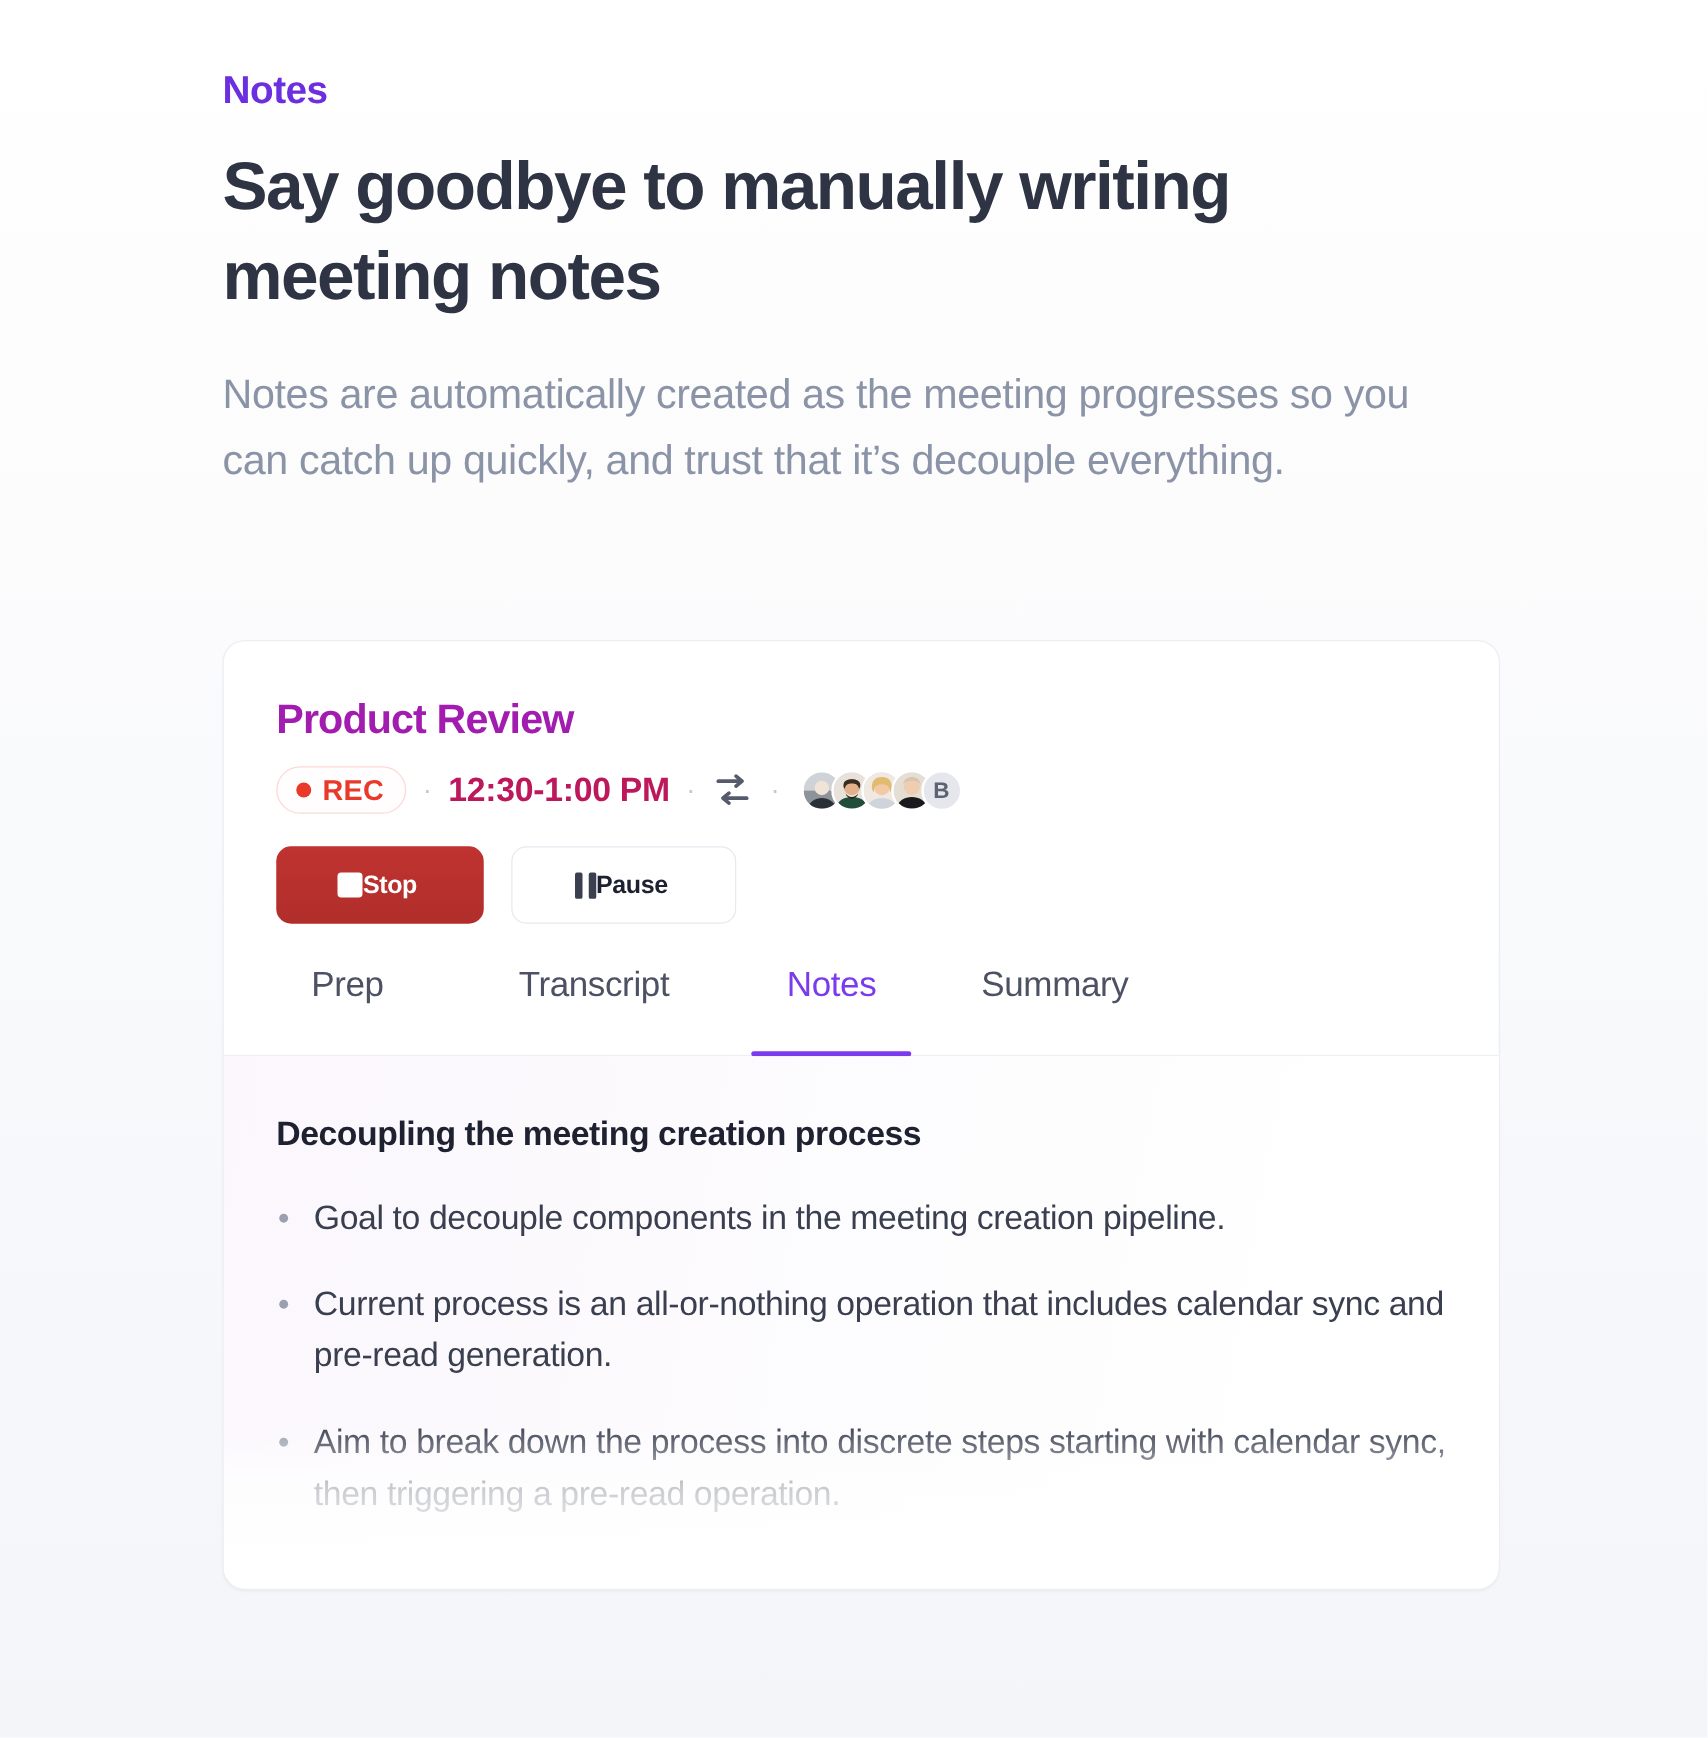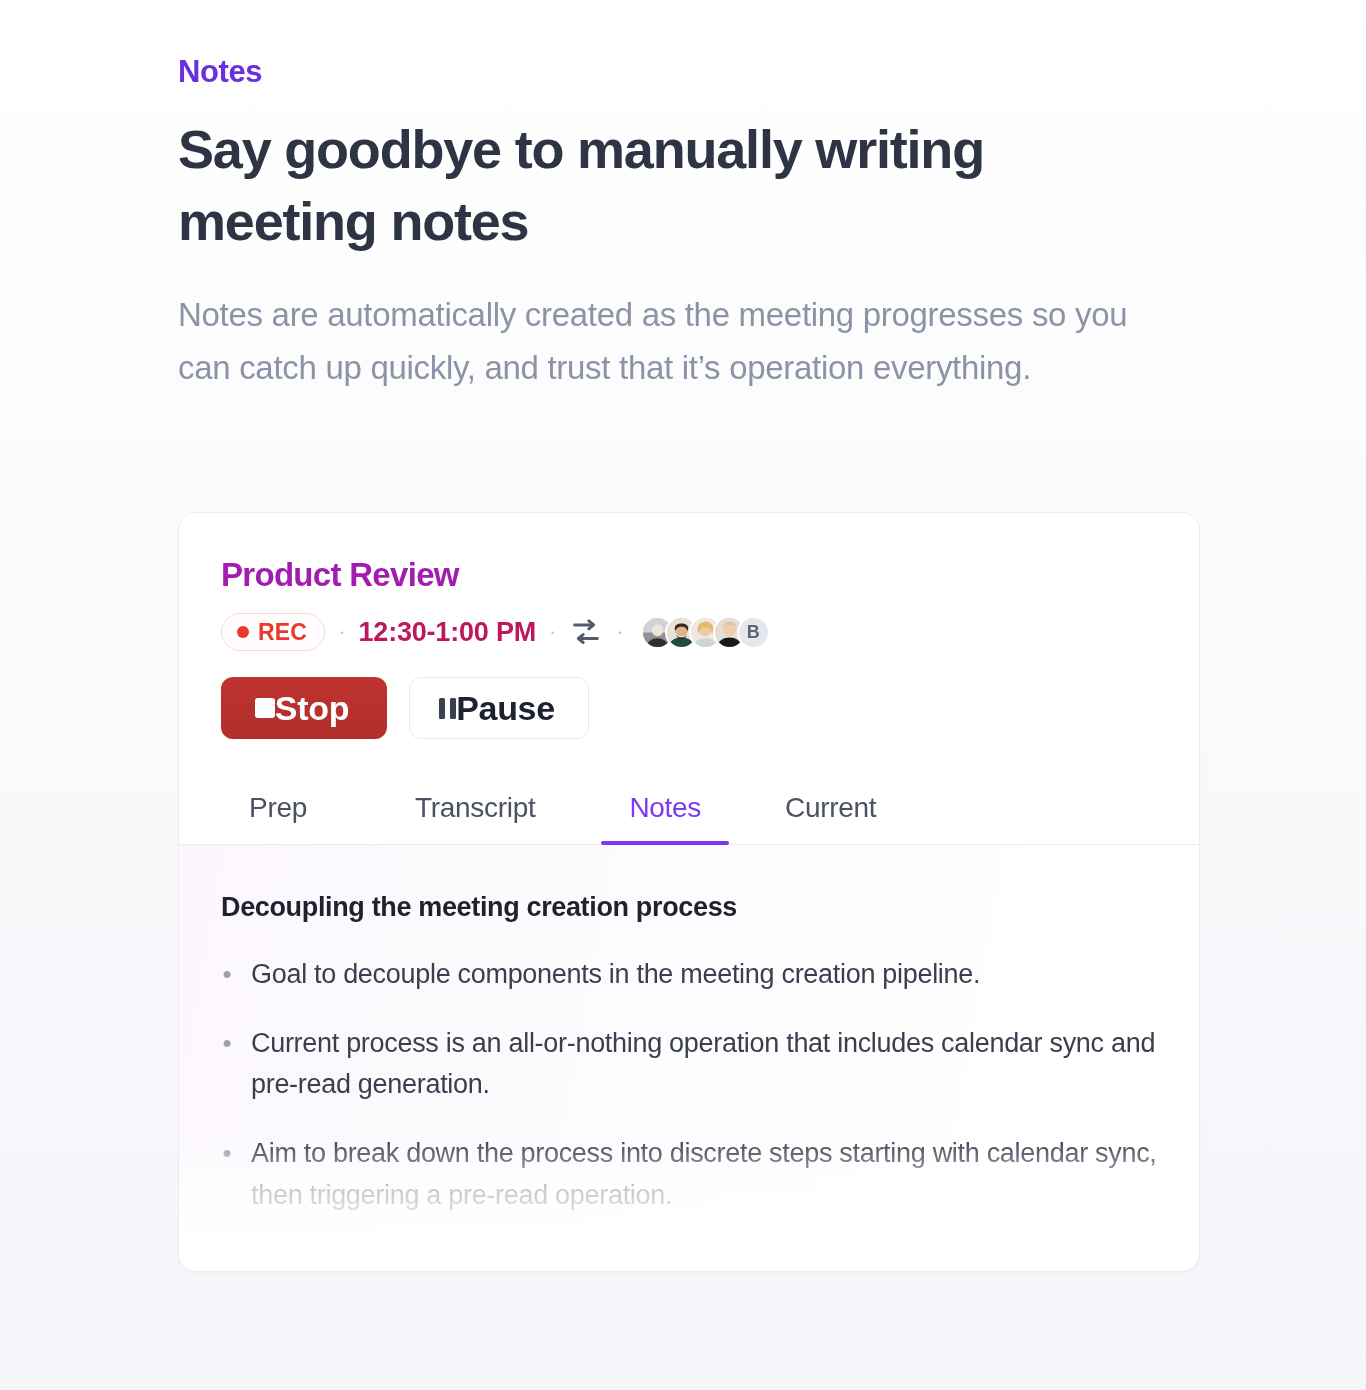--- a/index.html
+++ b/index.html
@@ -161,21 +161,21 @@
     display: flex;
     gap: 22px;
   }
 
   .btn {
     display: inline-flex;
     align-items: center;
     justify-content: center;
     height: 62px;
     border-radius: 12px;
-    font-size: 34px;
+    font-size: 20px;
     font-weight: 700;
     letter-spacing: -0.3px;
     cursor: pointer;
     user-select: none;
   }
 
   .btn-stop {
     background: linear-gradient(180deg, #bf3330 0%, #b12e2b 100%);
     color: #ffffff;
     border: none;
@@ -212,21 +212,21 @@
     align-items: flex-end;
     height: 72px;
     border-bottom: 1px solid #edeef3;
     padding: 0 42px;
     gap: 0;
   }
   .tab {
     position: relative;
     height: 72px;
     display: flex;
-    align-items: center;
+    align-items: flex-start;
     justify-content: center;
     font-size: 28px;
     letter-spacing: -0.3px;
     color: #4c5263;
     cursor: pointer;
     padding: 0 28px;
   }
   .tab.active { color: #7c3aed; }
   .tab.active::after {
     content: "";
@@ -290,21 +290,21 @@
     background: linear-gradient(180deg, rgba(255,255,255,0) 0%, rgba(255,255,255,.72) 45%, #ffffff 100%);
     pointer-events: none;
   }
 </style>
 </head>
 <body>
 
 <div class="hero">
   <div class="eyebrow">Notes</div>
   <h1 class="headline">Say goodbye to manually writing meeting notes</h1>
-  <p class="subhead">Notes are automatically created as the meeting progresses so you can catch up quickly, and trust that it’s operation everything.</p>
+  <p class="subhead">Notes are automatically created as the meeting progresses so you can catch up quickly, and trust that it’s decouple everything.</p>
 </div>
 
 <div class="card">
 
   <div class="card-head">
     <div class="meeting-title">Product Review</div>
 
     <div class="meta-row">
 
       <div class="rec-badge">
@@ -391,21 +391,21 @@
     <div class="tab-sp-1"></div>
     <div class="tab">
       <span>Transcript</span>
     </div>
     <div class="tab-sp-2"></div>
     <div class="tab active">
       <span>Notes</span>
     </div>
     <div class="tab-sp-3"></div>
     <div class="tab">
-      <span>Current</span>
+      <span>Summary</span>
     </div>
   </div>
 
   <div class="notes-panel">
     <div class="note-heading">Decoupling the meeting creation process</div>
 
     <div class="note-list">
       <div class="note-item">
         <span class="note-bullet">•</span>
         <span class="note-text">Goal to decouple components in the meeting creation pipeline.</span>

